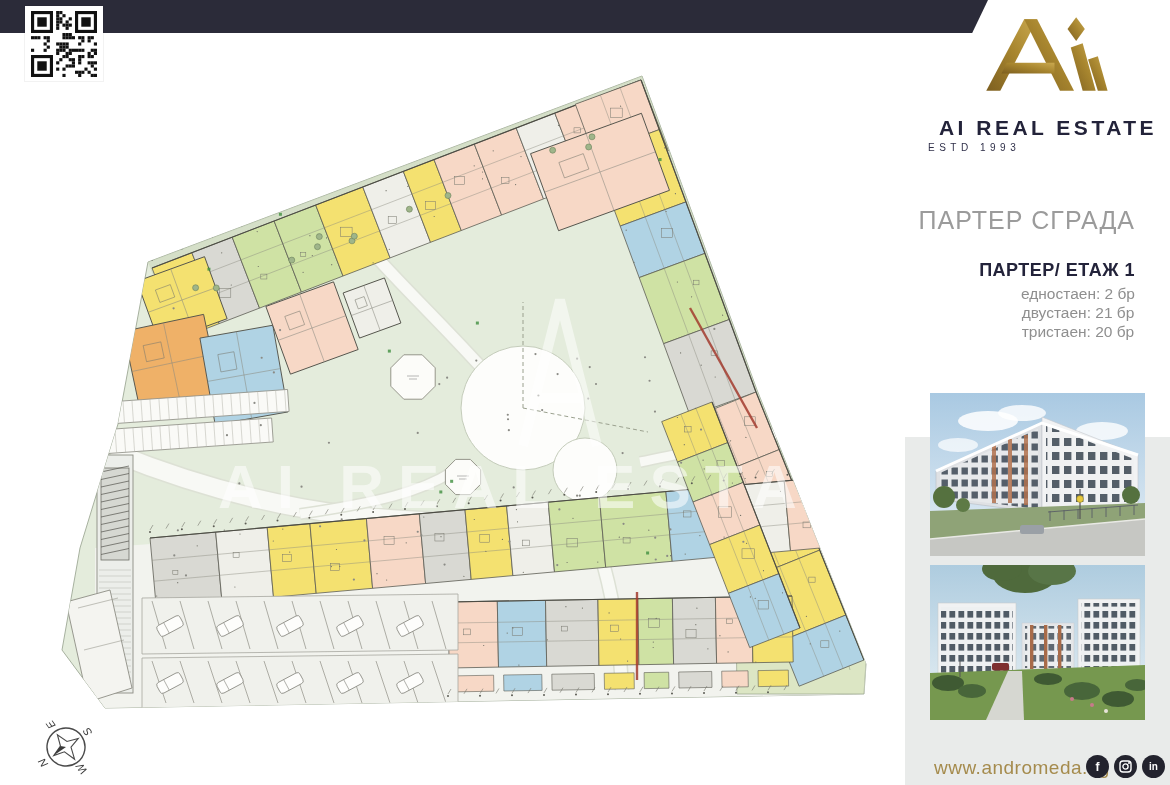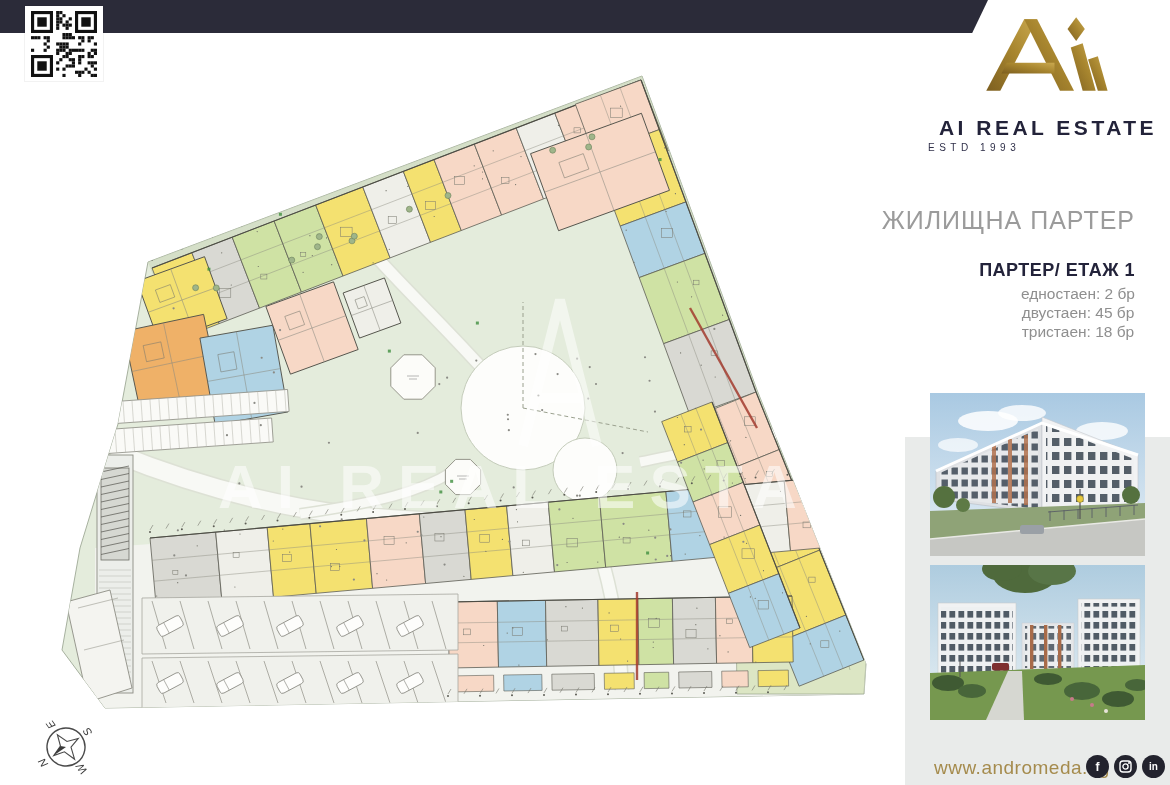--- a/index.html
+++ b/index.html
@@ -1040,26 +1040,26 @@
     <path d="M38,8 L50,8 L16,74 L3,74 Z" fill="url(#goldg)"></path>
     <path d="M38,8 L50,8 L84,74 L71,74 Z" fill="url(#goldg)"></path>
     <path d="M22,48 L66,48 L66,58 L17,58 Z" fill="url(#goldg)"></path>
     <path d="M86,6 L94,17 L86,28 L78,17 Z" fill="url(#goldg)"></path>
     <path d="M81,34 L92,30 L104,74 L92,74 Z" fill="url(#goldg)"></path>
     <path d="M97,45 L106,42 L115,74 L106,74 Z" fill="url(#goldg)"></path>
   </svg>
   <div class="brandname">AI REAL ESTATE</div>
   <div class="brandestd">ESTD 1993</div>
 
-  <div class="bldgtitle">ЖИЛИЩНА ПАРТЕР</div>
+  <div class="bldgtitle">ПАРТЕР СГРАДА</div>
   <div class="floorlbl">ПАРТЕР/ ЕТАЖ 1</div>
   <div class="stats">
     <div>едностаен: 2 бр</div>
-    <div>двустаен: 45 бр</div>
-    <div>тристаен: 18 бр</div>
+    <div>двустаен: 21 бр</div>
+    <div>тристаен: 20 бр</div>
   </div>
 
   <div class="panel"></div>
 
   <div class="photo photo1">
     <svg width="215" height="163" viewBox="0 0 215 163">
       <defs>
         <linearGradient id="sky1" x1="0" y1="0" x2="0" y2="1">
           <stop offset="0" stop-color="#a9c9e2"></stop>
             <stop offset="1" stop-color="#e6eff6"></stop>

